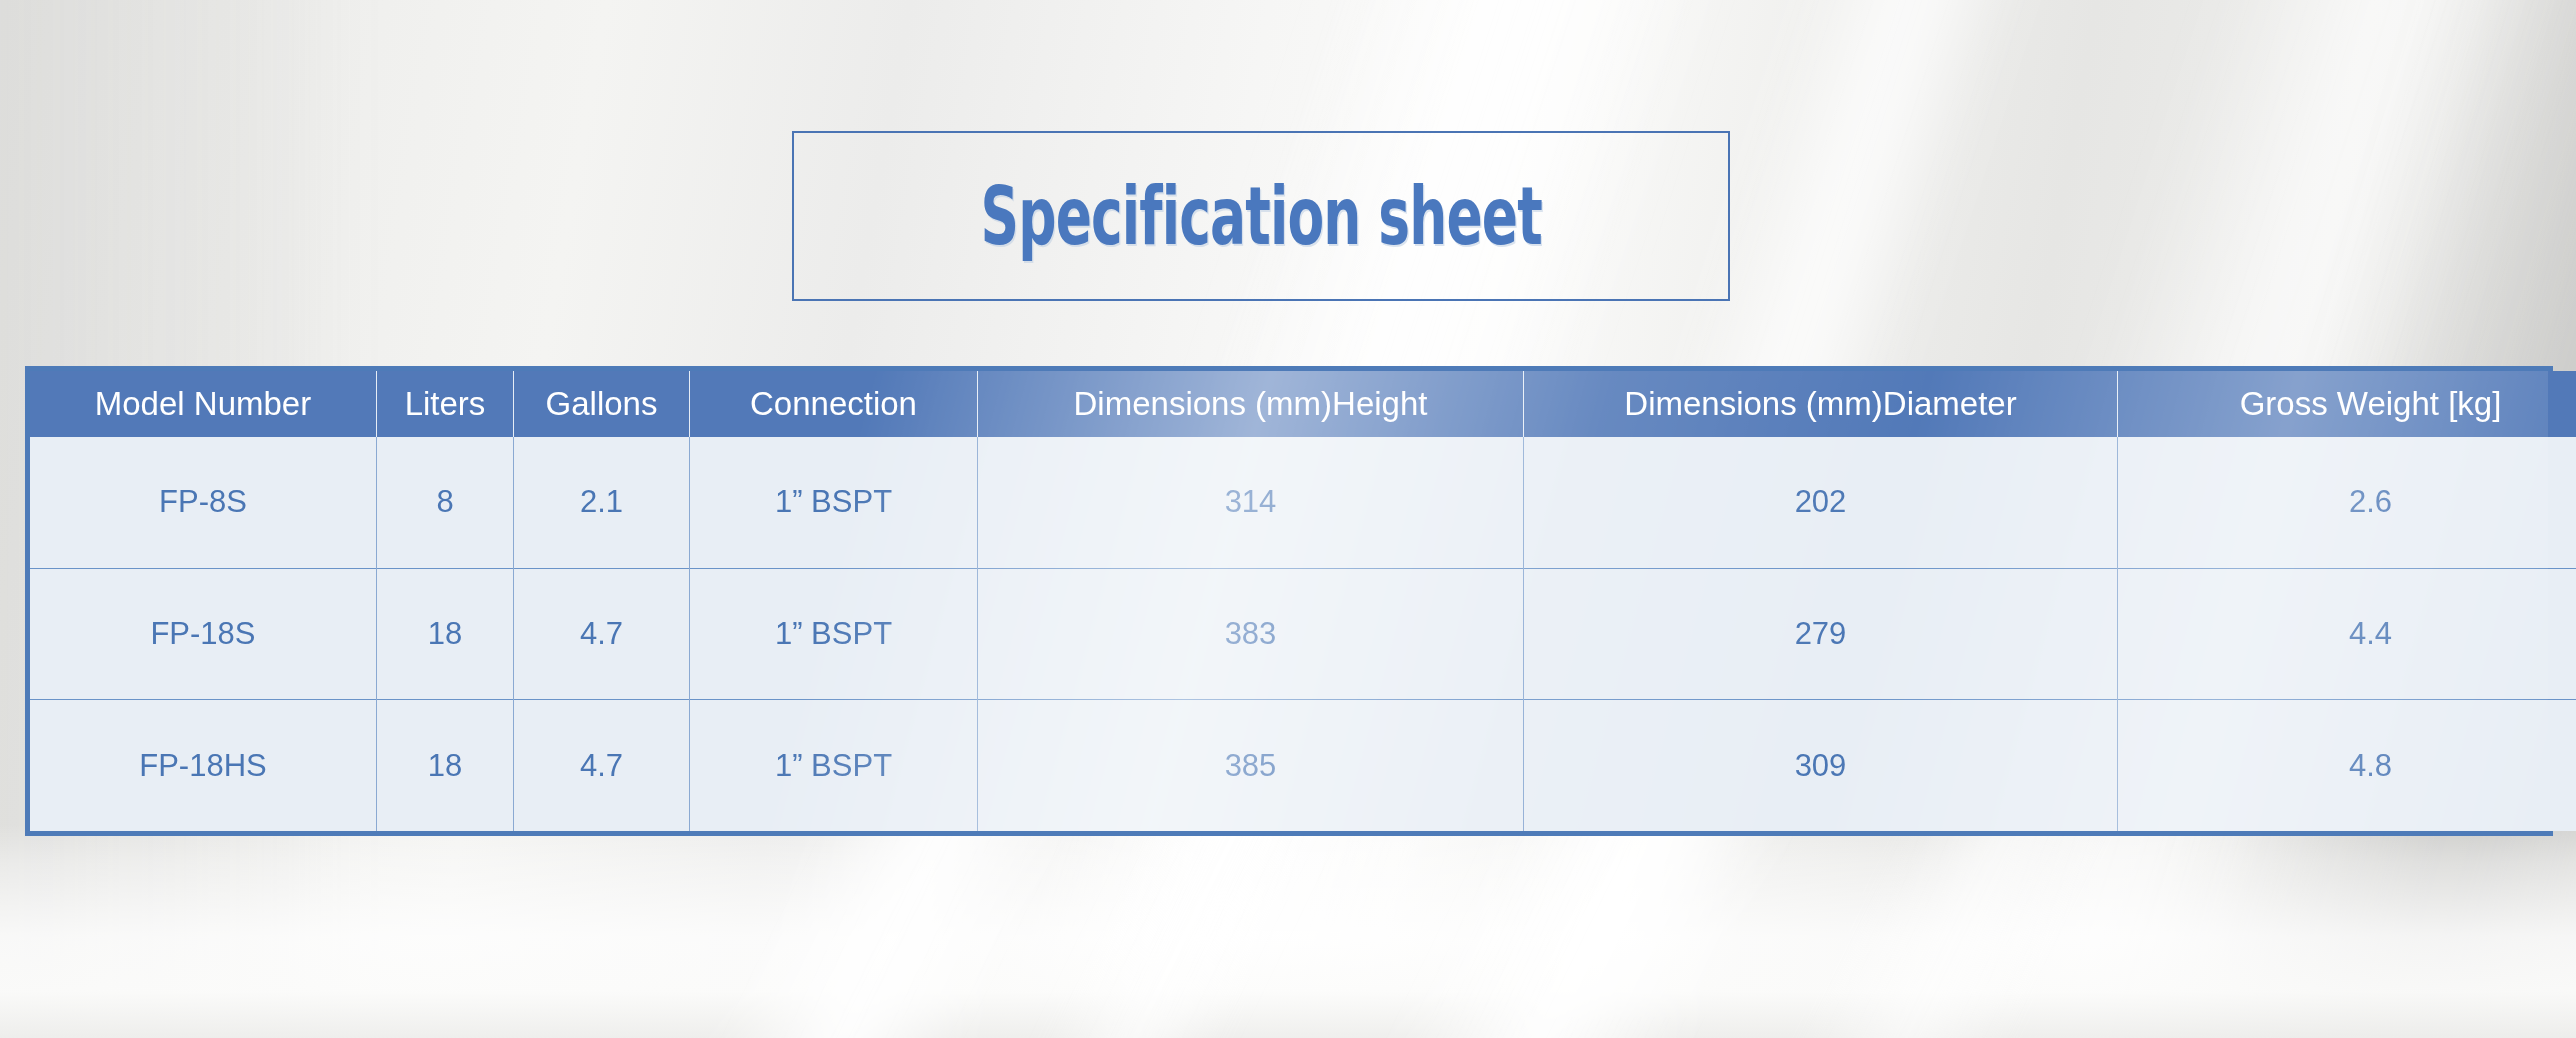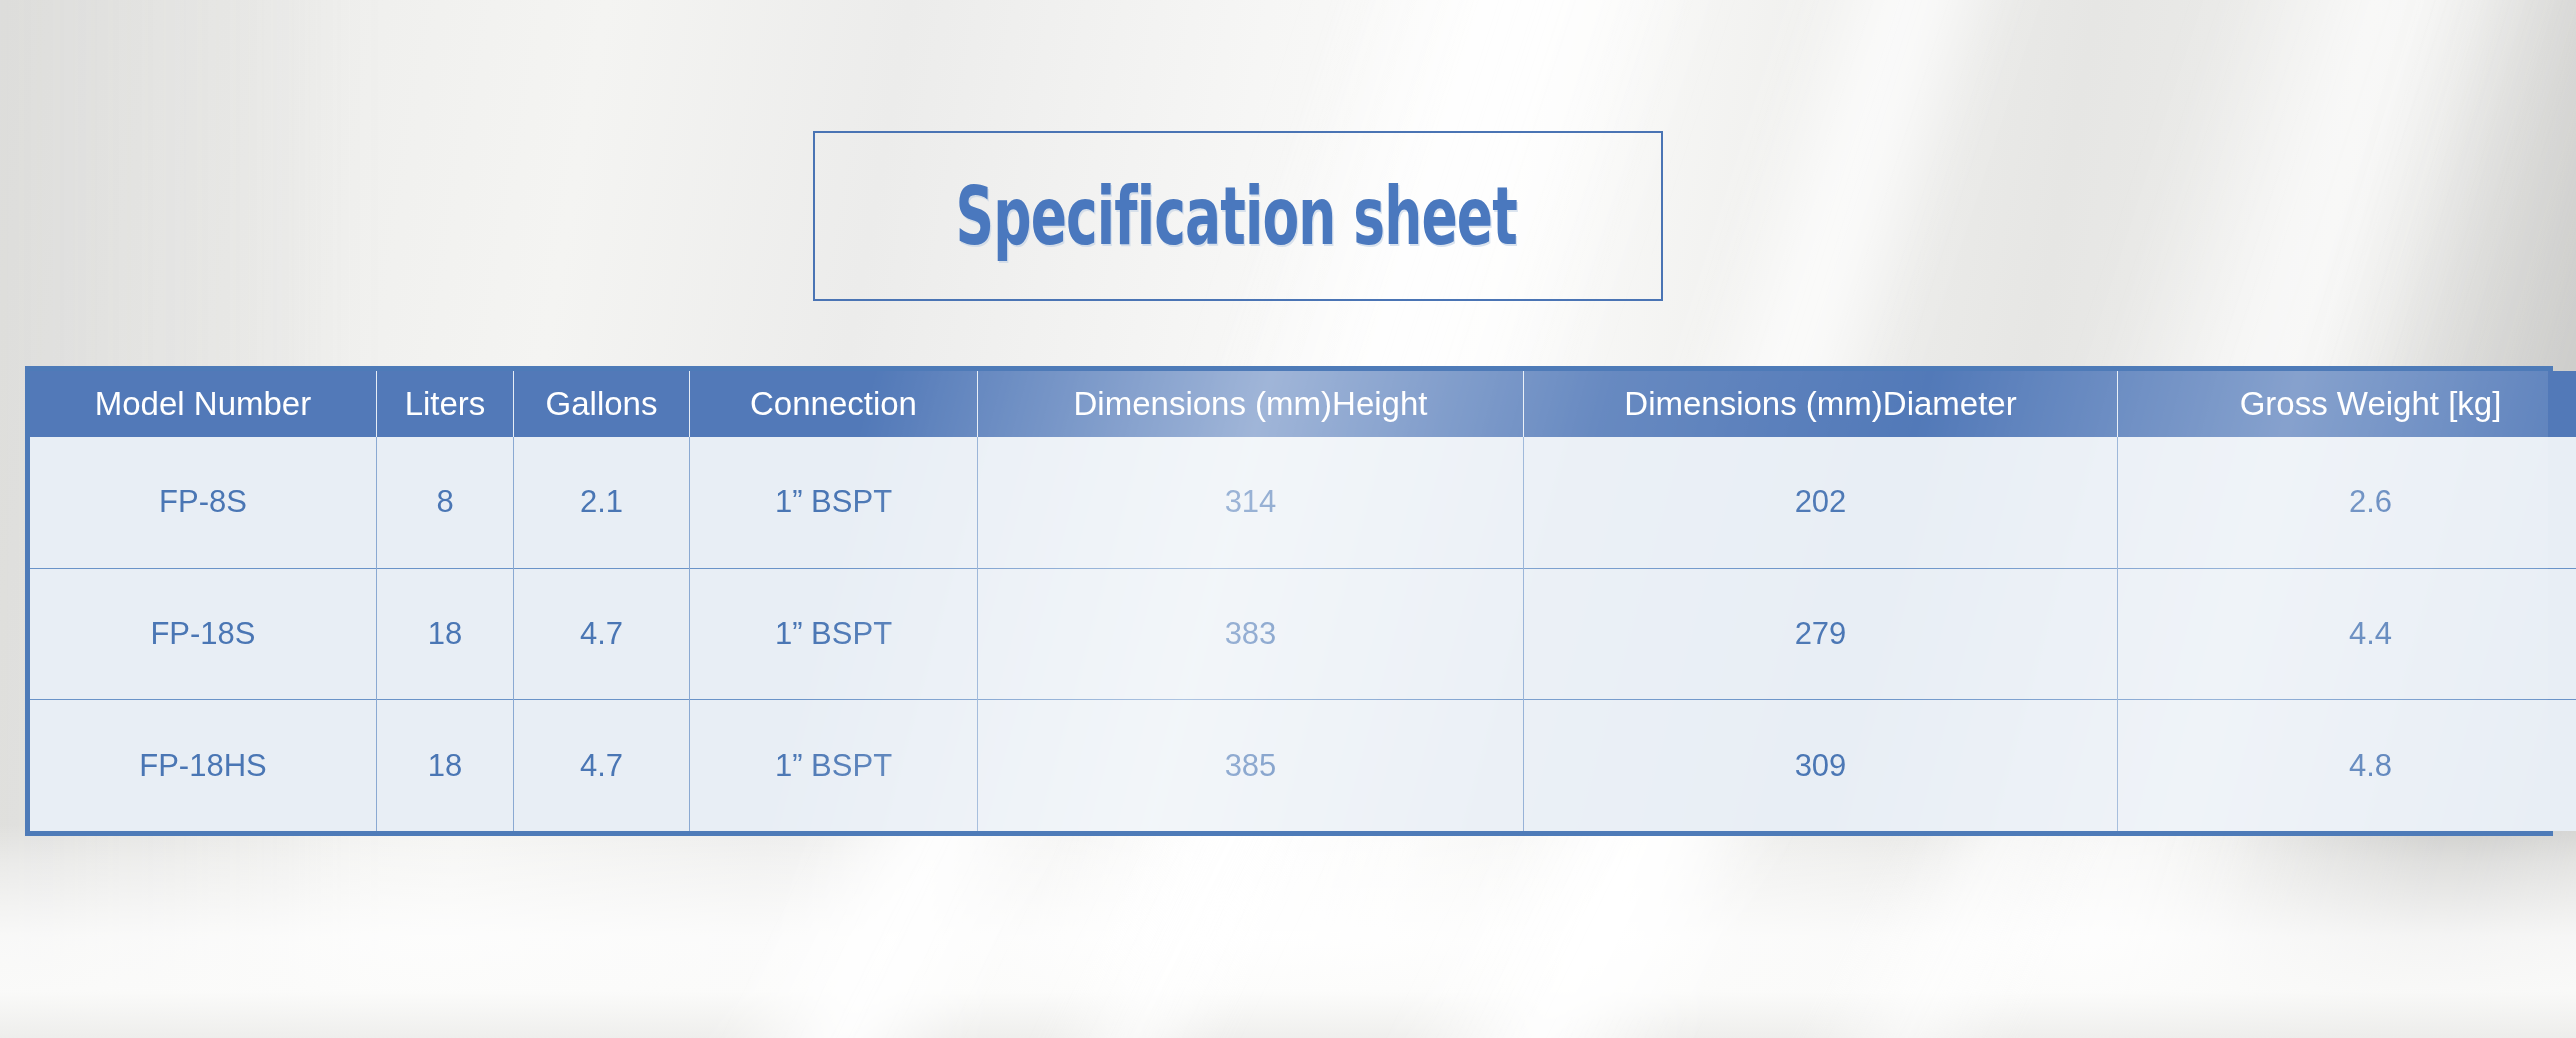--- a/index.html
+++ b/index.html
@@ -93,29 +93,29 @@
     height: 755px;
   }
   .fs1 { left: 742px; width: 226px; }
   .fs2 { left: 1069px; width: 157px; opacity: 0.75; }
   .fs3 { left: 1421px; width: 264px; }
   .fs4 { left: 1824px; width: 189px; opacity: 0.6; }
 
   
   #title-box {
     position: absolute;
-    left: 813px;
+    left: 792px;
     top: 131px;
-    width: 850px;
+    width: 938px;
     height: 170px;
     border: 2.5px solid #4a74b4;
     box-sizing: border-box;
     display: flex;
     align-items: center;
-    justify-content: flex-end;
+    justify-content: center;
     background: transparent;
   }
   #title-text {
     font-family: "DejaVu Sans", sans-serif;
     font-weight: 700;
     font-size: 81px;
     line-height: 1;
     color: #4a78be;
     letter-spacing: -1.3px;
     transform: scaleX(0.66);

